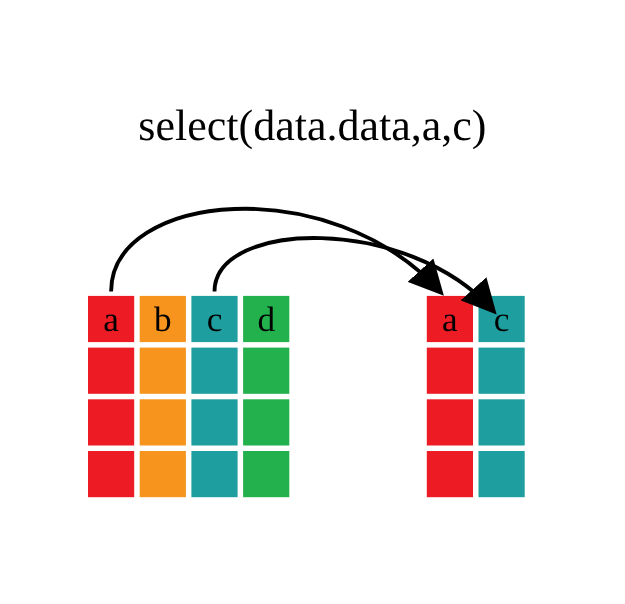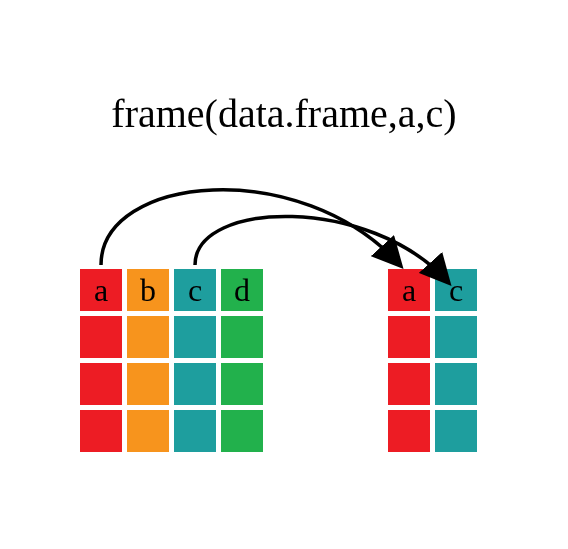--- a/index.html
+++ b/index.html
@@ -36,21 +36,21 @@
   svg.arrows {
     position: absolute;
     left: 0; top: 0;
     width: 568px; height: 549px;
     pointer-events: none;
   }
 </style>
 </head>
 <body>
 
-<div class="title">frame(data.frame,a,c)</div>
+<div class="title">select(data.data,a,c)</div>
 
 <div id="src-grid" class="grid" style="left:80px; top:269px; grid-template-columns: repeat(4, 42px);">
     <div class="cell" style="background: rgb(237, 28, 36);">a</div>
     <div class="cell" style="background: rgb(247, 148, 29);">b</div>
     <div class="cell" style="background: rgb(30, 158, 158);">c</div>
     <div class="cell" style="background: rgb(34, 177, 76);">d</div>
     <div class="cell" style="background: rgb(237, 28, 36);"></div>
     <div class="cell" style="background: rgb(247, 148, 29);"></div>
     <div class="cell" style="background: rgb(30, 158, 158);"></div>
     <div class="cell" style="background: rgb(34, 177, 76);"></div>

